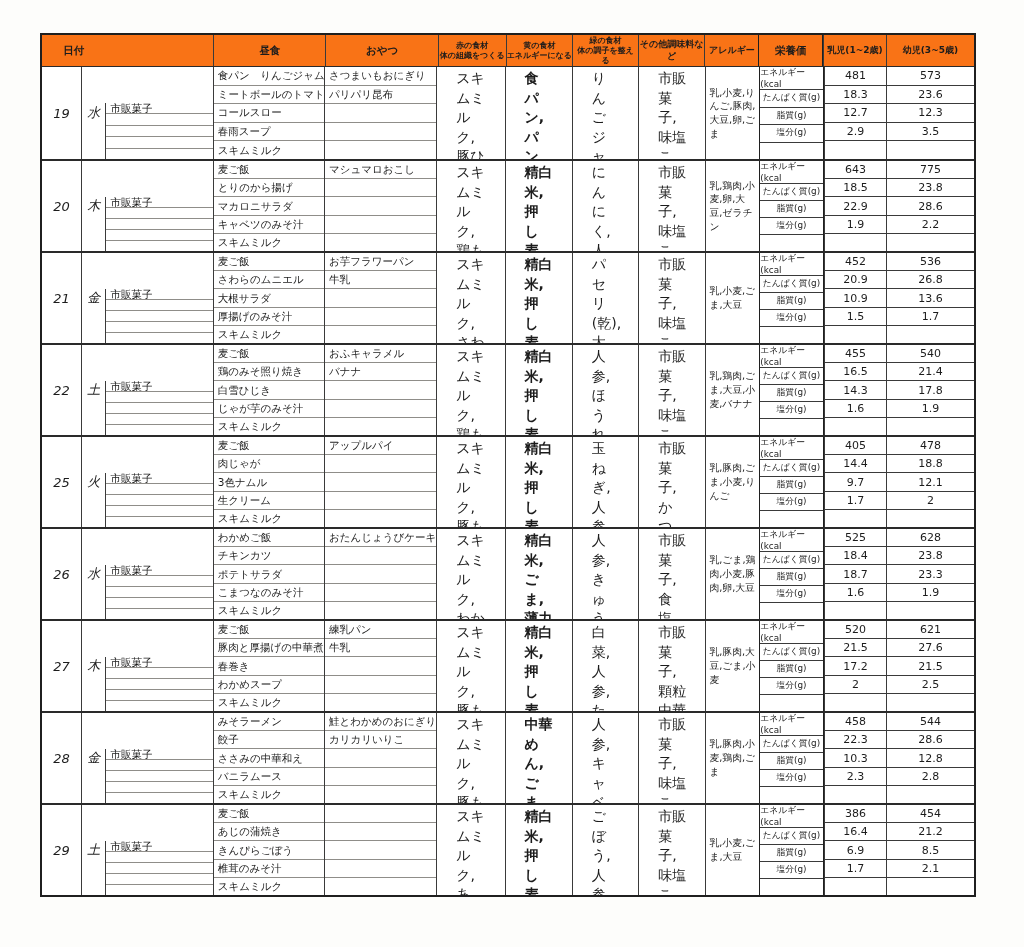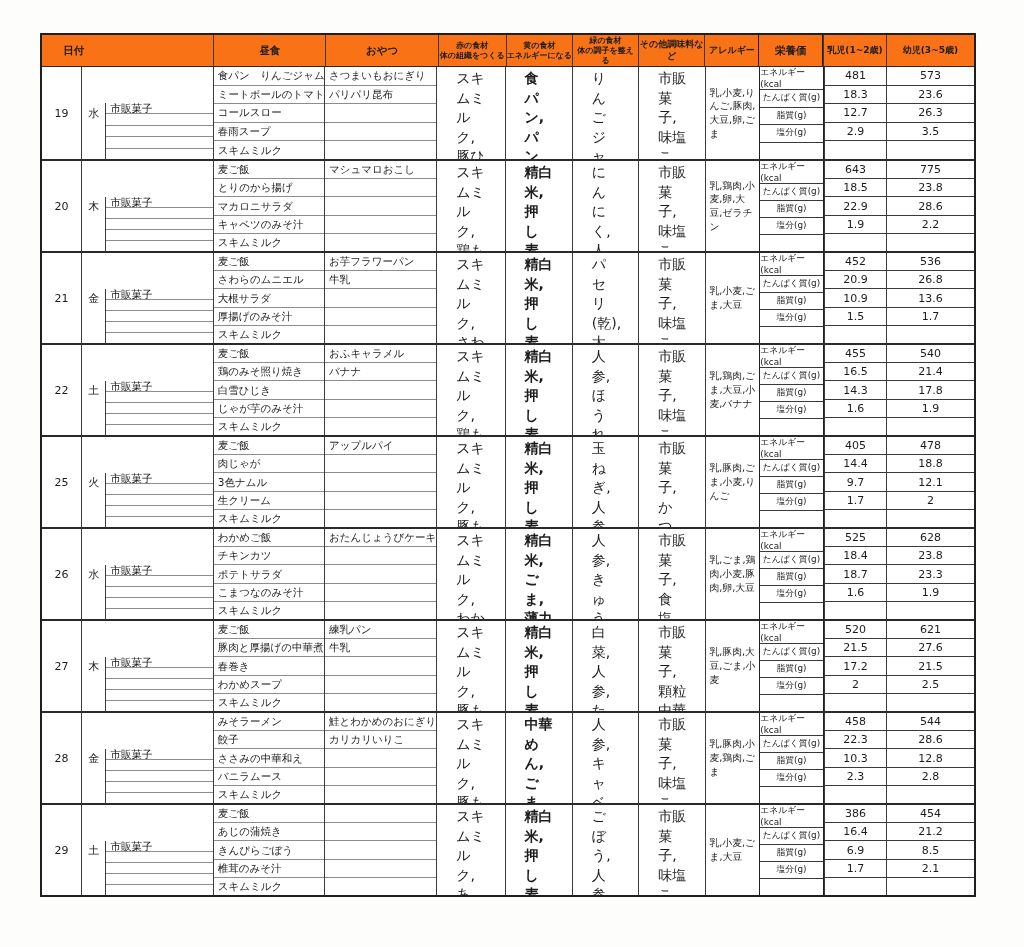--- a/index.html
+++ b/index.html
@@ -15,21 +15,21 @@
   
   .c-dnum{width:40px;} .c-dday{width:25px;} .c-morning{width:110px;margin-top:36px;} .c-lunch{width:114px;}
   .c-snack{width:115px;} .c-red{width:69px;} .c-yellow{width:68px;font-weight:bold;} .c-green{width:67px;}
   .c-other{width:68px;} .c-allergy{width:55px;} .c-nlabel{width:66px;} .c-inf{width:64px;} .c-chi{width:90px;}
   .c-date{width:65px; display:flex;}
   
   .hcell { display:flex; flex-direction:column; align-items:center; justify-content:center; font-size:10.5px; font-weight:600; text-align:center; line-height:1.25; }
   .hcell .subt { font-size:8px; font-weight:600; }
   .h-small { font-size:9px; }
   
-  .datecell { display:flex; align-items:center; justify-content:center; font-size:11px; }
+  .datecell { display:flex; align-items:center; justify-content:center; font-size:13px;font-style:italic; }
   
   .subcol { display:flex; flex-direction:column; }
   .sub { flex:1 1 0; border-bottom:1px solid #8f8d89; padding:1px 4px 0 4px; font-size:10.5px; white-space:nowrap; overflow:hidden; display:flex; align-items:center; }
   .sub:last-child { border-bottom:none; }
   
   .txtcell { padding:2px 19px; font-size:14px; line-height:1.4; word-break:break-all; }
   .allergycell { display:flex; align-items:center; padding:2px 3px; font-size:9.8px; line-height:1.4; word-break:break-all; }
   
   .nutcol { display:flex; flex-direction:column; }
   .nsub { flex:1 1 0; border-bottom:1px solid #3a3a3a; display:flex; align-items:center; justify-content:center; font-size:8.8px; }
@@ -107,21 +107,21 @@
     <div class="cell c-inf nutcol b-inf">
       <div class="nsub nval">481</div>
       <div class="nsub nval">18.3</div>
       <div class="nsub nval">12.7</div>
       <div class="nsub nval">2.9</div>
       <div class="nsub nval"></div>
     </div>
     <div class="cell c-chi nutcol b-chi">
       <div class="nsub nval">573</div>
       <div class="nsub nval">23.6</div>
-      <div class="nsub nval">26.3</div>
+      <div class="nsub nval">12.3</div>
       <div class="nsub nval">3.5</div>
       <div class="nsub nval"></div>
     </div>
   </div>
 
   <div class="trow drow">
     <div class="cell c-dnum datecell b-date">20</div>
     <div class="cell c-dday datecell b-day">木</div>
     <div class="cell c-morning subcol">
       <div class="sub b-morning">市販菓子</div>

